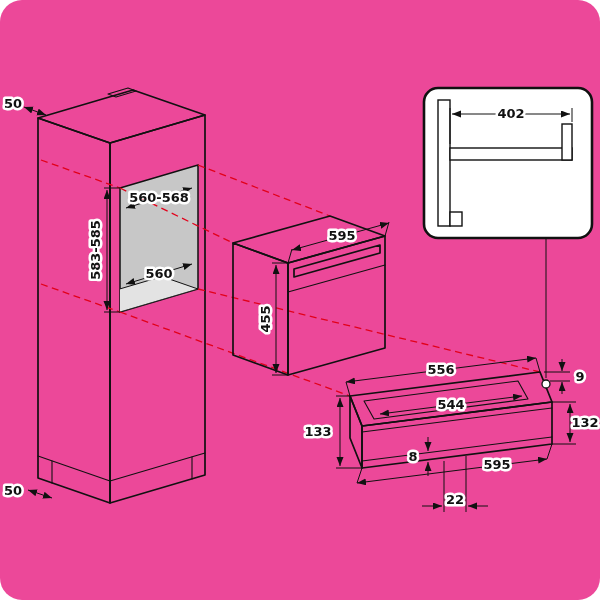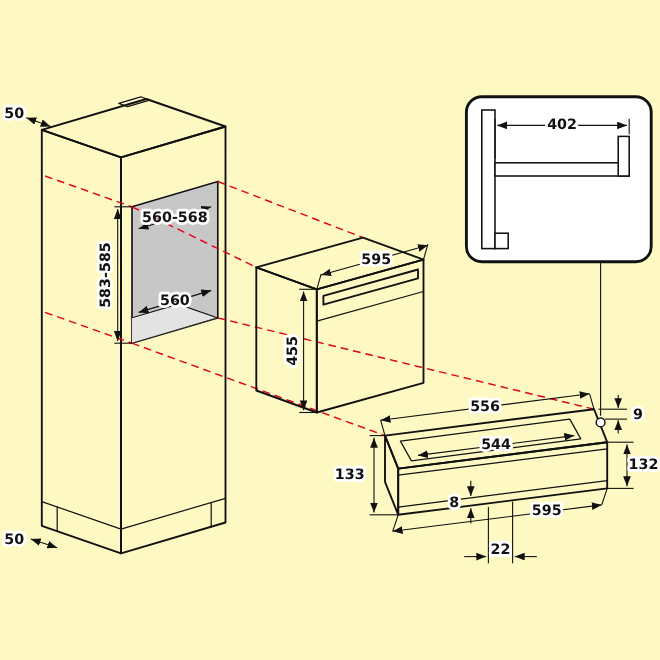--- a/index.html
+++ b/index.html
@@ -1,16 +1,16 @@
 <!DOCTYPE html>
 <html><head>
 <meta charset="utf-8">
 <style>
   html,body{margin:0;padding:0;background:#fff;}
-  .stage{width:600px;height:600px;position:relative;background:#fef9c3;overflow:hidden;}
+  .stage{width:600px;height:600px;position:relative;background:#ec4899;overflow:hidden;border-radius:22px;}
   svg{font-family:"DejaVu Sans", sans-serif;}
   .ln polygon,.ln polyline,.ln line{stroke:#111;stroke-width:1.7;fill:none;stroke-linejoin:round;stroke-linecap:round;}
   .face{fill:#ffffff;}
   .thin{stroke-width:1.1 !important;}
   .red path{stroke:#e2001a;stroke-width:1.3;stroke-dasharray:7 4.5;fill:none;}
   .ext{stroke:#111;stroke-width:1;fill:none;}
   .dim{stroke:#111;stroke-width:1;fill:none;}
   .dim-text{font-size:13px;font-weight:bold;fill:#111;paint-order:stroke;stroke:#ffffff;stroke-width:5px;stroke-linejoin:round;text-anchor:middle;dominant-baseline:middle;}
   .detail rect{stroke:#111;fill:#fff;}
 </style>

